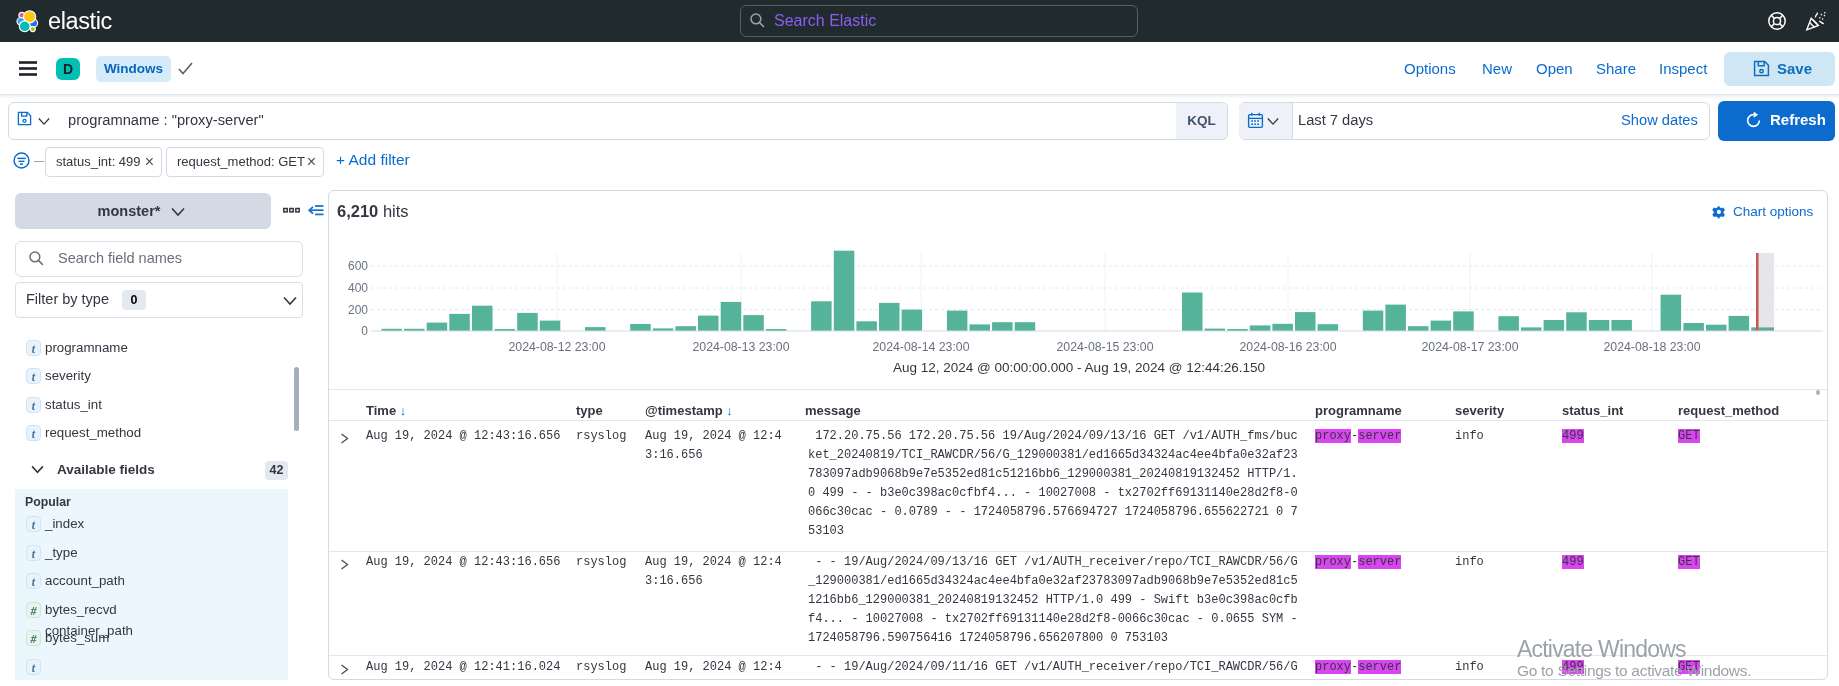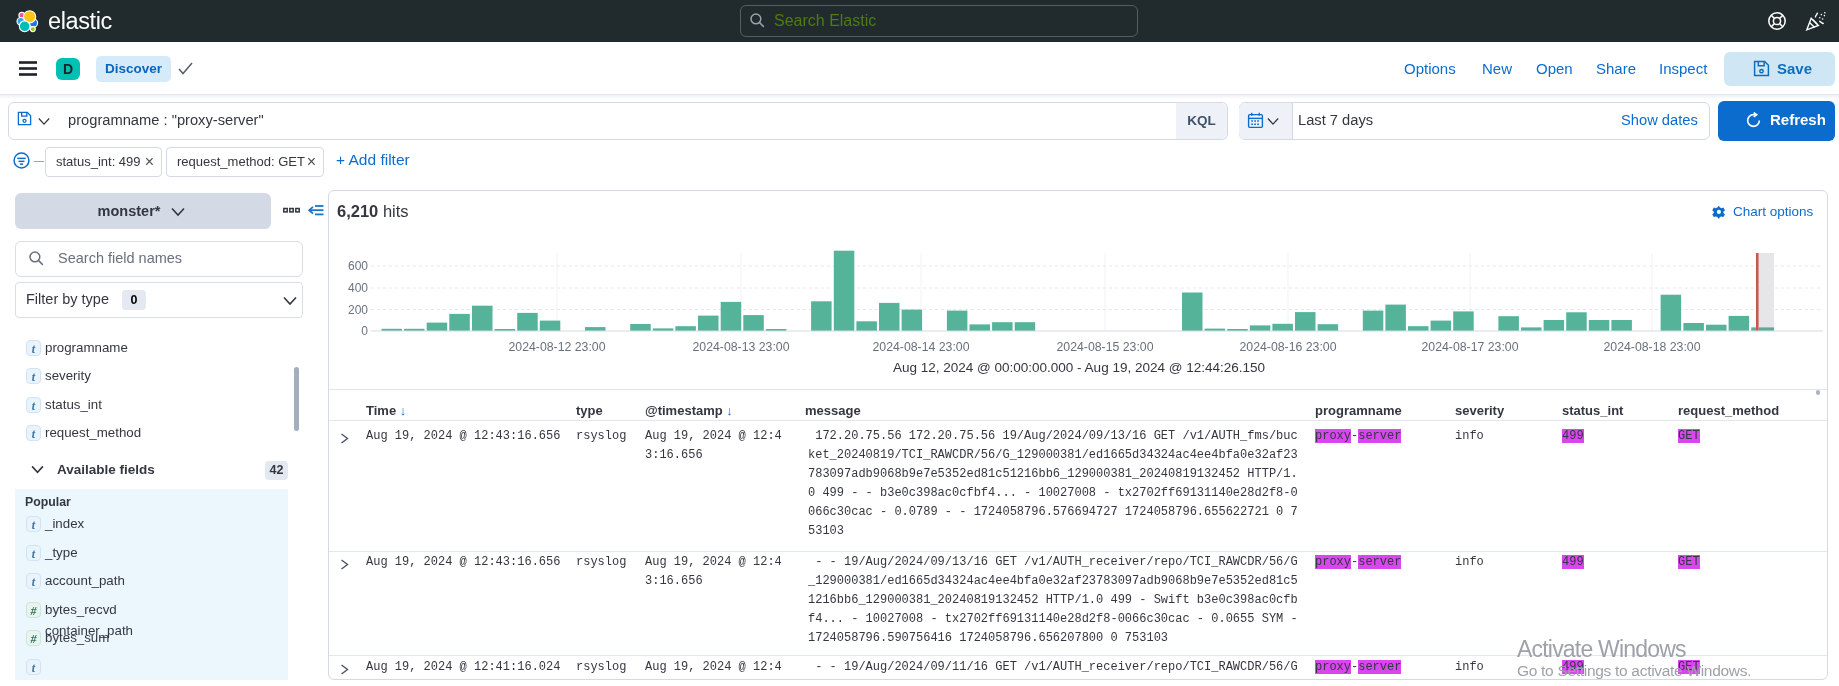--- a/index.html
+++ b/index.html
@@ -3,21 +3,21 @@
 <meta charset="utf-8">
 <style>
 * { margin:0; padding:0; box-sizing:border-box; }
 html,body { width:1839px; height:686px; overflow:hidden; background:#fff;
   font-family:"Liberation Sans", sans-serif; }
 .abs { position:absolute; }
 
 #topbar { position:absolute; left:0; top:0; width:1839px; height:42px; background:#212b2d; }
 #logotext { position:absolute; left:48px; top:8px; color:#fff; font-size:23.5px; font-weight:500; letter-spacing:-0.4px; }
 #topsearch { position:absolute; left:740px; top:5px; width:398px; height:32px; border:1px solid #53605f; border-radius:6px; }
-#topsearch .ph { position:absolute; left:33px; top:6px; font-size:16px; color:#4d7c0f; }
+#topsearch .ph { position:absolute; left:33px; top:6px; font-size:16px; color:#8b5cf6; }
 
 #navbar { position:absolute; left:0; top:42px; width:1839px; height:53px; background:#fff; border-bottom:1px solid #e3e6ee; }
 #dbadge { position:absolute; left:56px; top:58px; width:24px; height:22px; border-radius:6px; background:#00bfb3; color:#1d222a; font-size:14px; font-weight:700; text-align:center; line-height:22px; }
 #chip { position:absolute; left:96px; top:56px; width:75px; height:26px; background:#d6ebf9; border-radius:5px; color:#0765be; font-size:13.5px; font-weight:700; text-align:center; line-height:26px; }
 .navlink { position:absolute; top:60px; color:#0b6cce; font-size:15px; font-weight:500; }
 #savebtn { position:absolute; left:1724px; top:52px; width:111px; height:34px; background:#cfe7f5; border-radius:6px; color:#0f6ebb; font-size:15px; font-weight:600; line-height:34px; text-align:center; }
 
 .qborder { position:absolute; border:1px solid #d3dae6; background:#fff; }
 #qleft { left:8px; top:102px; width:51px; height:38px; border-radius:6px 0 0 6px; }
 #qinput { left:58px; top:102px; width:1170px; height:38px; border-left:none; border-radius:0 6px 6px 0; }
@@ -95,21 +95,21 @@
   <circle cx="19.8" cy="2.8" r="0.8" fill="#fff" stroke="none"></circle>
 </svg>
 
 <div id="navbar"></div>
 <svg class="abs" style="left:19px;top:61px;" width="18" height="15" viewBox="0 0 18 15" stroke="#1d222a" stroke-width="2.6">
   <line x1="0" y1="1.5" x2="18" y2="1.5"></line>
     <line x1="0" y1="7.5" x2="18" y2="7.5"></line>
     <line x1="0" y1="13.5" x2="18" y2="13.5"></line>
 </svg>
 <div id="dbadge">D</div>
-<div id="chip">Discover</div>
+<div id="chip">Windows</div>
 <svg class="abs" style="left:178px;top:62px;" width="15" height="13" viewBox="0 0 15 13" fill="none" stroke="#565d6a" stroke-width="1.5">
   <path d="M1 7 L5 11.5 L14 1"></path>
 </svg>
 <div class="navlink" style="left:1404px;">Options</div>
 <div class="navlink" style="left:1482px;">New</div>
 <div class="navlink" style="left:1536px;">Open</div>
 <div class="navlink" style="left:1596px;">Share</div>
 <div class="navlink" style="left:1659px;">Inspect</div>
 <div id="savebtn"><span style="margin-left:30px;">Save</span></div>
 <svg class="abs" style="left:1753px;top:60px;" width="17" height="17" viewBox="0 0 16 16" fill="none" stroke="#0f6ebb" stroke-width="1.4">

